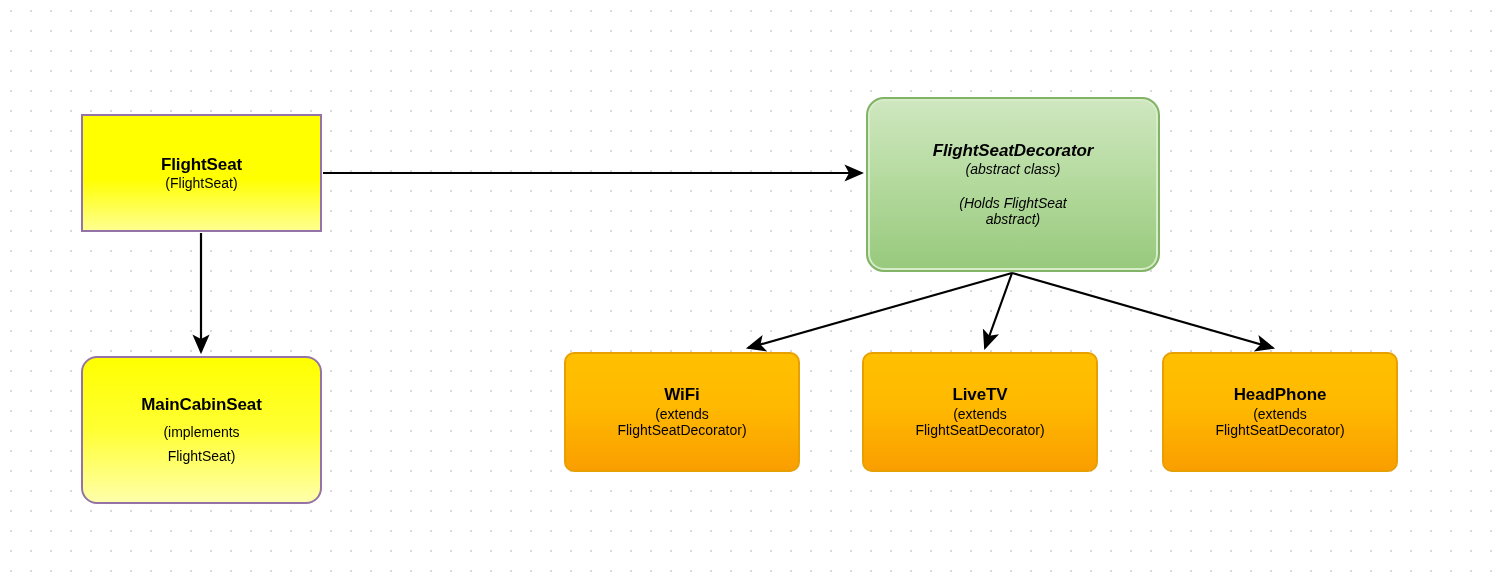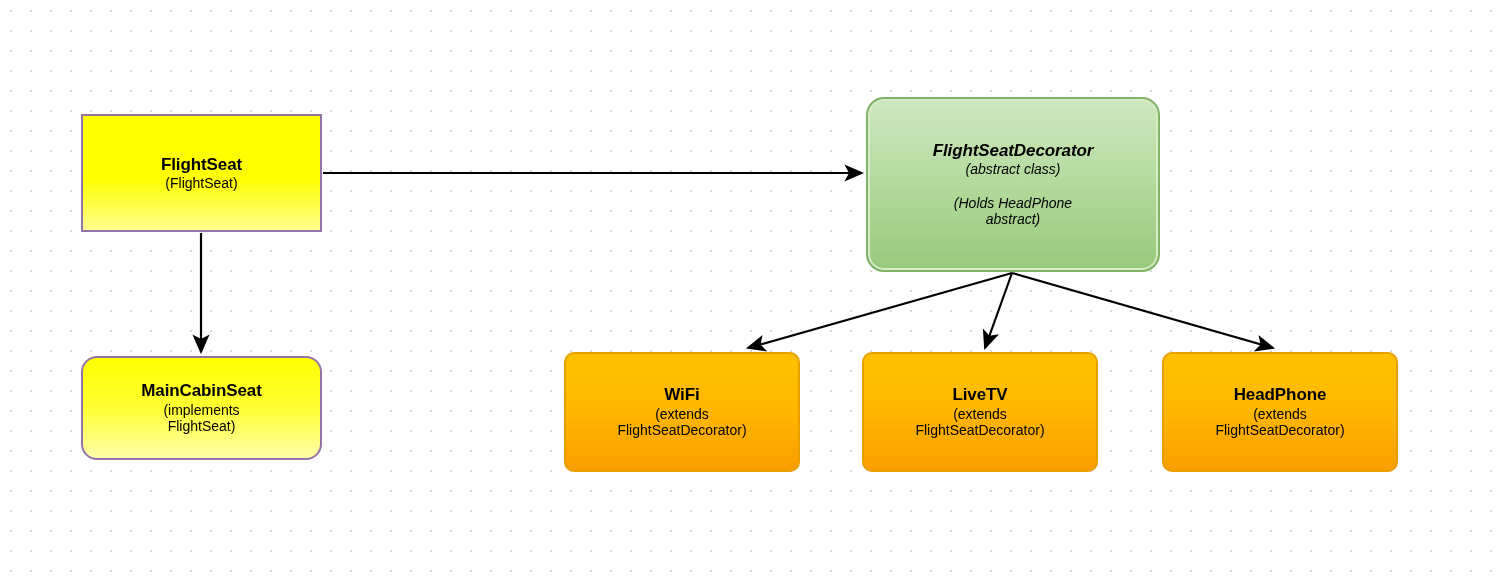--- a/index.html
+++ b/index.html
@@ -78,21 +78,21 @@
 
   
   .n-orange {
     background: linear-gradient(180deg, #ffc000 0%, #ffb900 45%, #fa9e00 100%);
     border: 2px solid #e8a000;
     border-radius: 10px;
   }
 
   
   #node-flightseat      { left: 81px;   top: 114px; width: 241px; height: 118px; }
-  #node-maincabinseat   { left: 81px;   top: 356px; width: 241px; height: 104px; }
+  #node-maincabinseat   { left: 81px;   top: 356px; width: 241px; height: 148px; gap: 8px; }
   #node-decorator       { left: 866px;  top: 97px;  width: 294px; height: 175px; }
   #node-wifi            { left: 564px;  top: 352px; width: 236px; height: 120px; }
   #node-livetv          { left: 862px;  top: 352px; width: 236px; height: 120px; }
   #node-headphone       { left: 1162px; top: 352px; width: 236px; height: 120px; text-align: center; }
 </style>
 </head>
 <body>
 
 <div id="canvas">
 
@@ -122,21 +122,21 @@
   <div id="node-maincabinseat" class="node n-yellow-round">
     <div class="title">MainCabinSeat</div>
     <div class="sub">(implements</div>
     <div class="sub">FlightSeat)</div>
   </div>
 
   <div id="node-decorator" class="node n-green">
     <div class="title">FlightSeatDecorator</div>
     <div class="sub">(abstract class)</div>
     <div class="spacer"></div>
-    <div class="sub">(Holds HeadPhone</div>
+    <div class="sub">(Holds FlightSeat</div>
     <div class="sub">abstract)</div>
   </div>
 
   <div id="node-wifi" class="node n-orange">
     <div class="title">WiFi</div>
     <div class="sub">(extends</div>
     <div class="sub">FlightSeatDecorator)</div>
   </div>
 
   <div id="node-livetv" class="node n-orange">

